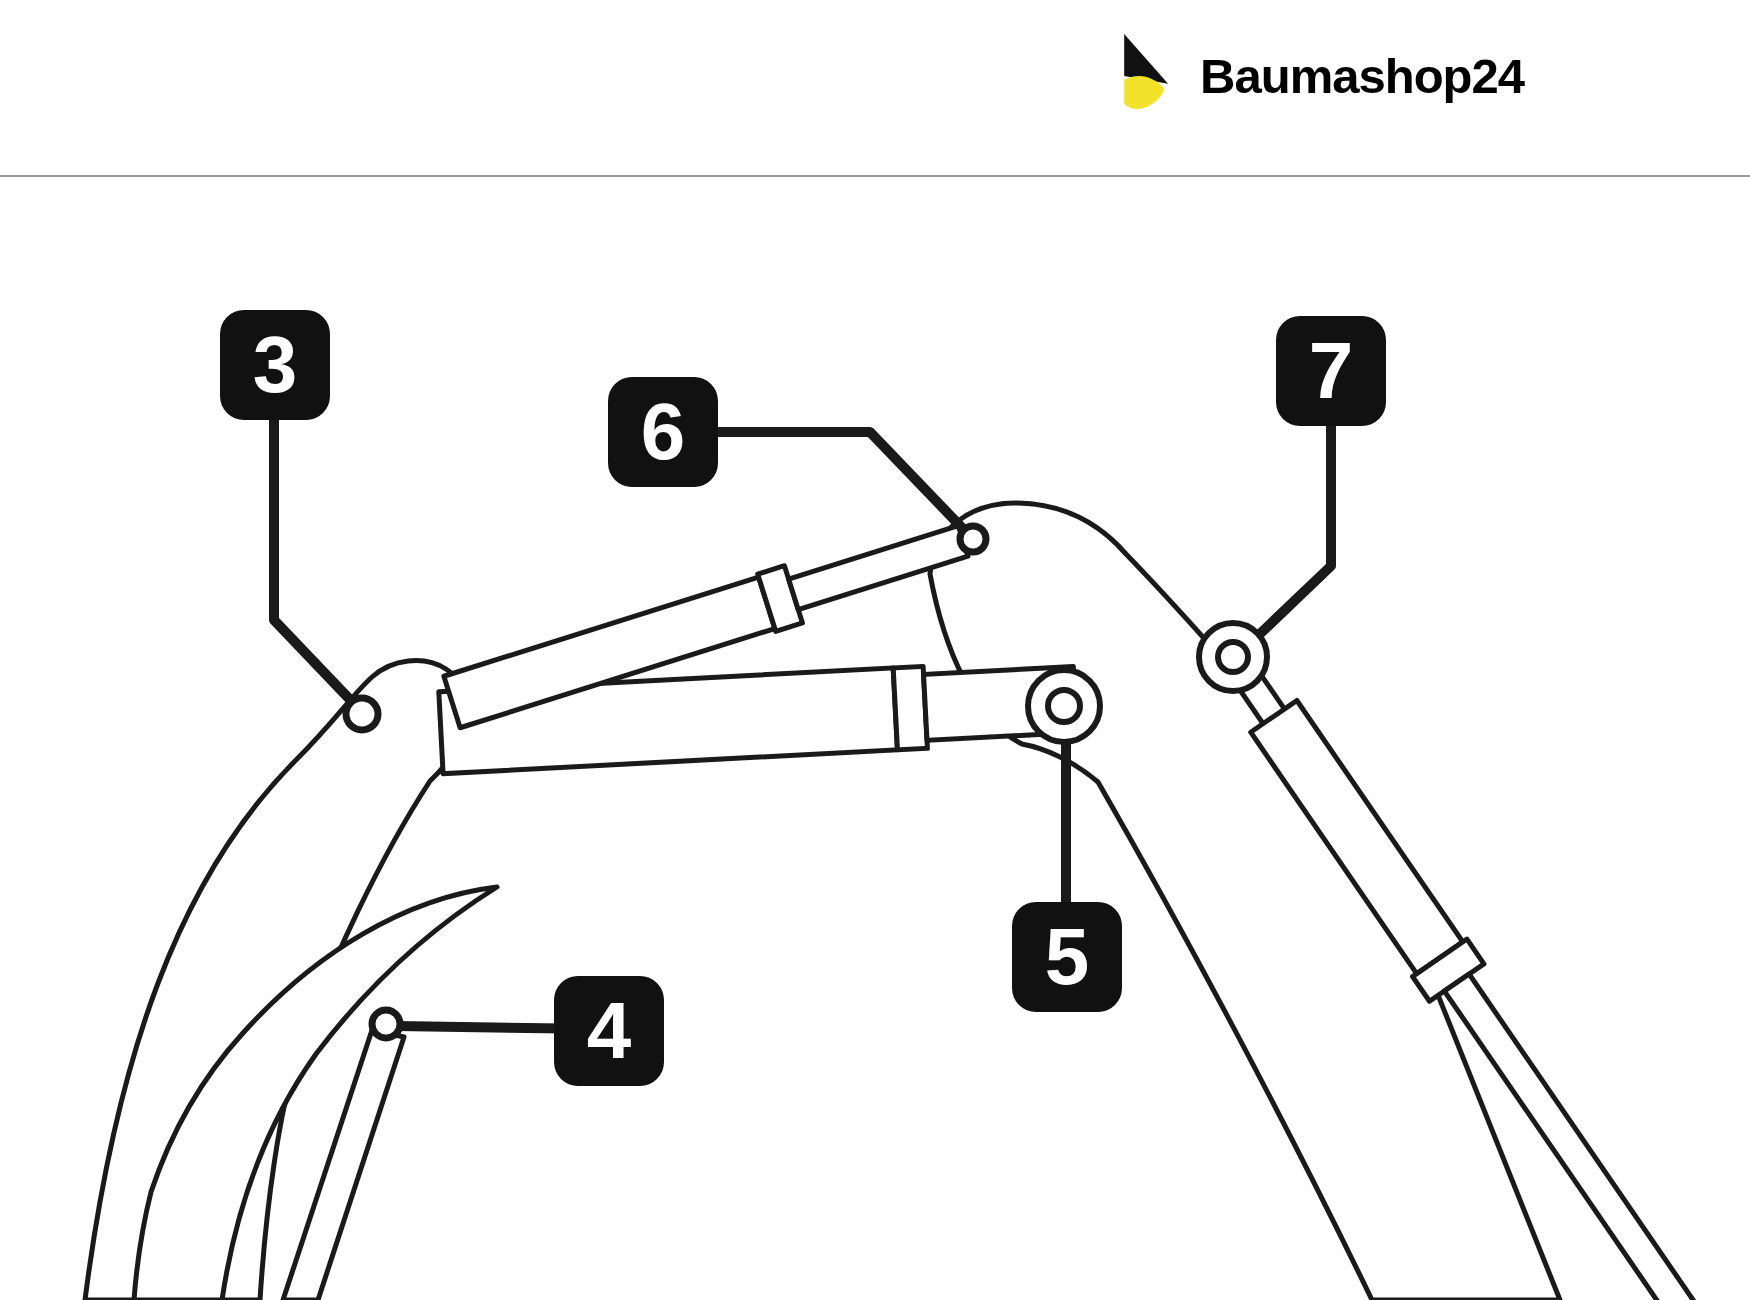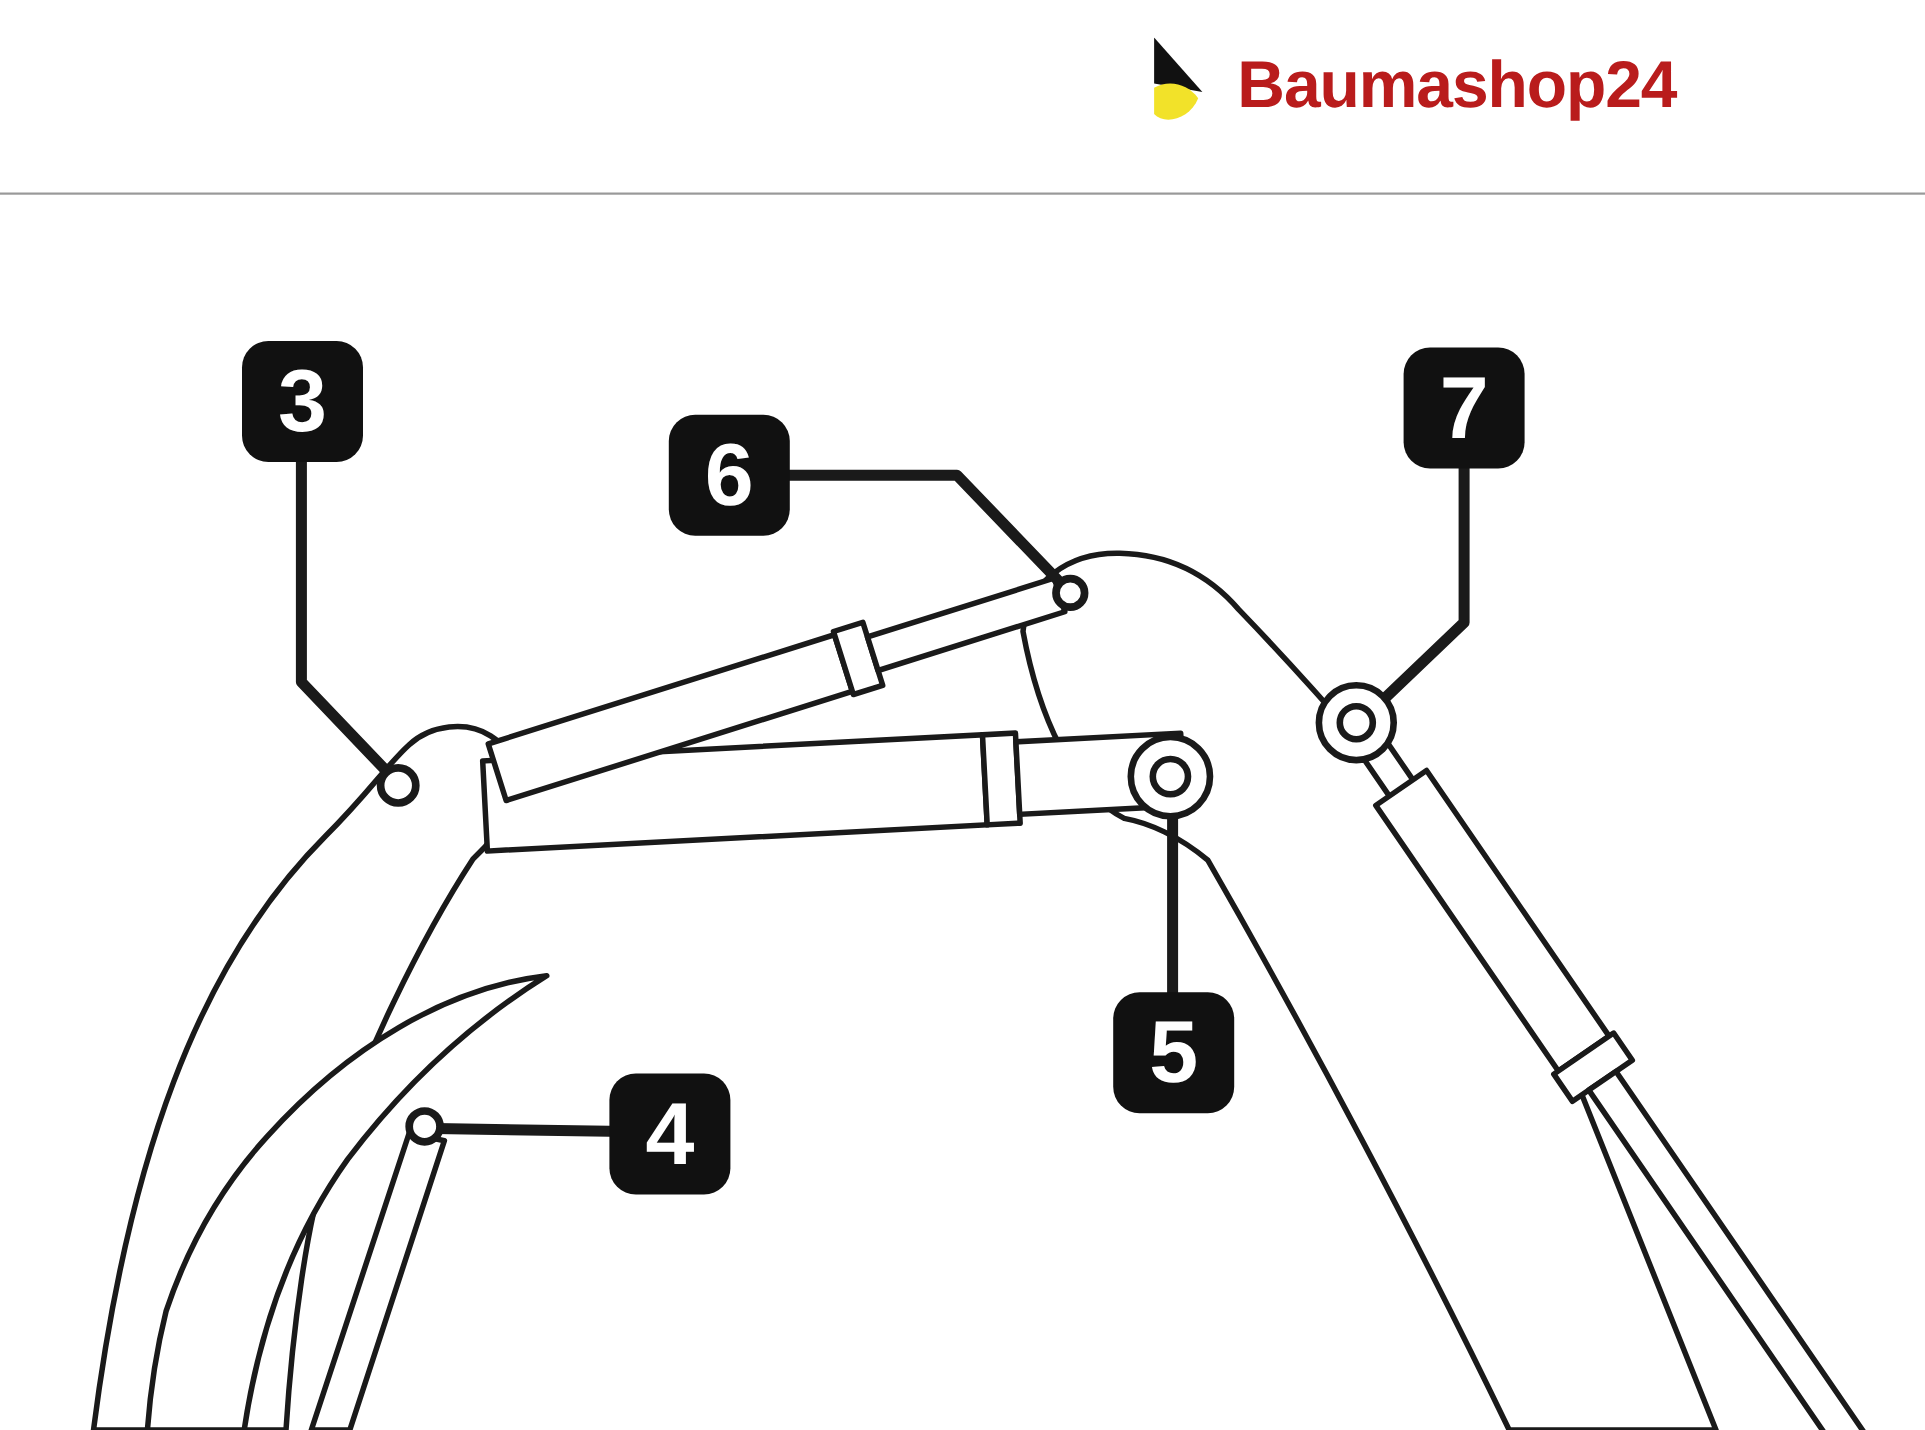--- a/index.html
+++ b/index.html
@@ -11,21 +11,21 @@
   .header{
     position:absolute;top:0;left:0;right:0;height:175px;
     background:#fff;border-bottom:2px solid #999999;z-index:5;
   }
   .brand{
     position:absolute;right:226px;top:34px;
     display:flex;align-items:center;gap:20px;
   }
   .logo{width:62px;height:84px;display:block;}
   .brand-name{
-    font-size:60px;font-weight:bold;color:#b91c1c;letter-spacing:-1px;
+    font-size:49px;font-weight:bold;color:#000000;letter-spacing:-1px;
     white-space:nowrap;
     text-align:center;
   }
   .diagram{position:absolute;top:0;left:0;z-index:1;}
   .callout{
     position:absolute;width:110px;height:110px;background:#111111;
     border-radius:24px;display:flex;align-items:center;justify-content:center;
     z-index:10;
   }
   .callout span{

